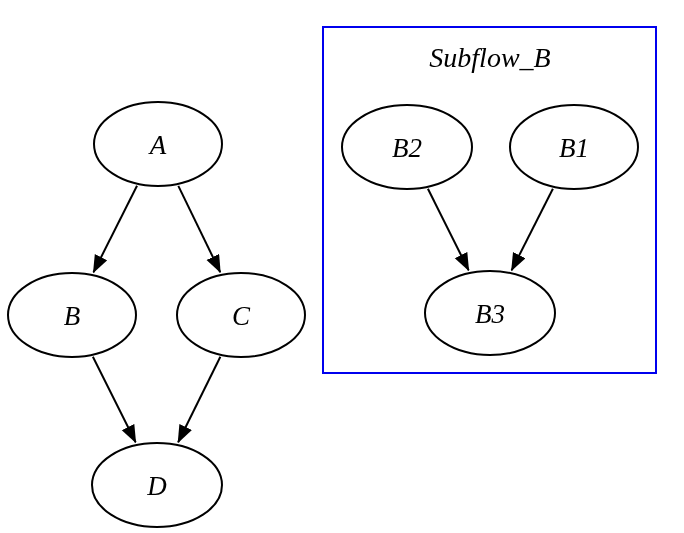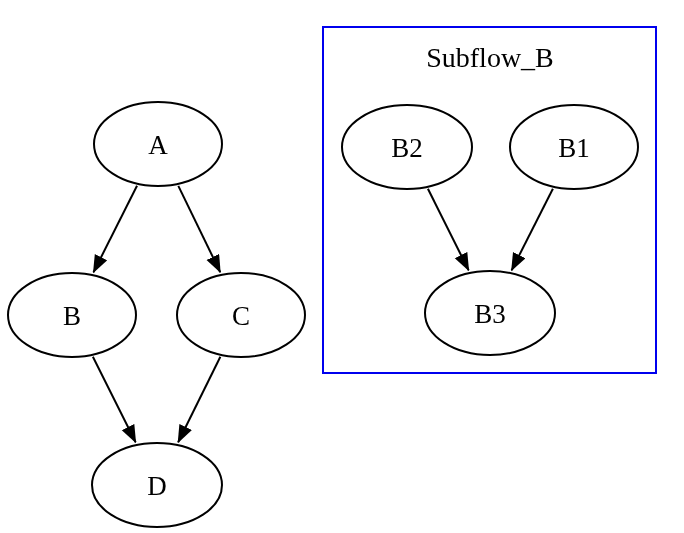--- a/index.html
+++ b/index.html
@@ -8,20 +8,21 @@
     background: #ffffff;
     width: 684px;
     height: 533px;
     overflow: hidden;
     font-family: "Liberation Serif", "DejaVu Serif", serif;
   }
   #canvas-wrap {
     position: relative;
     width: 684px;
     height: 533px;
+    font-style: italic;
   }
   svg text {
     font-family: "Liberation Serif", "DejaVu Serif", serif;
     fill: #000000;
   }
   .node-label { font-size: 27px; }
   .cluster-label { font-size: 28px; }
 </style>
 </head>
 <body>

